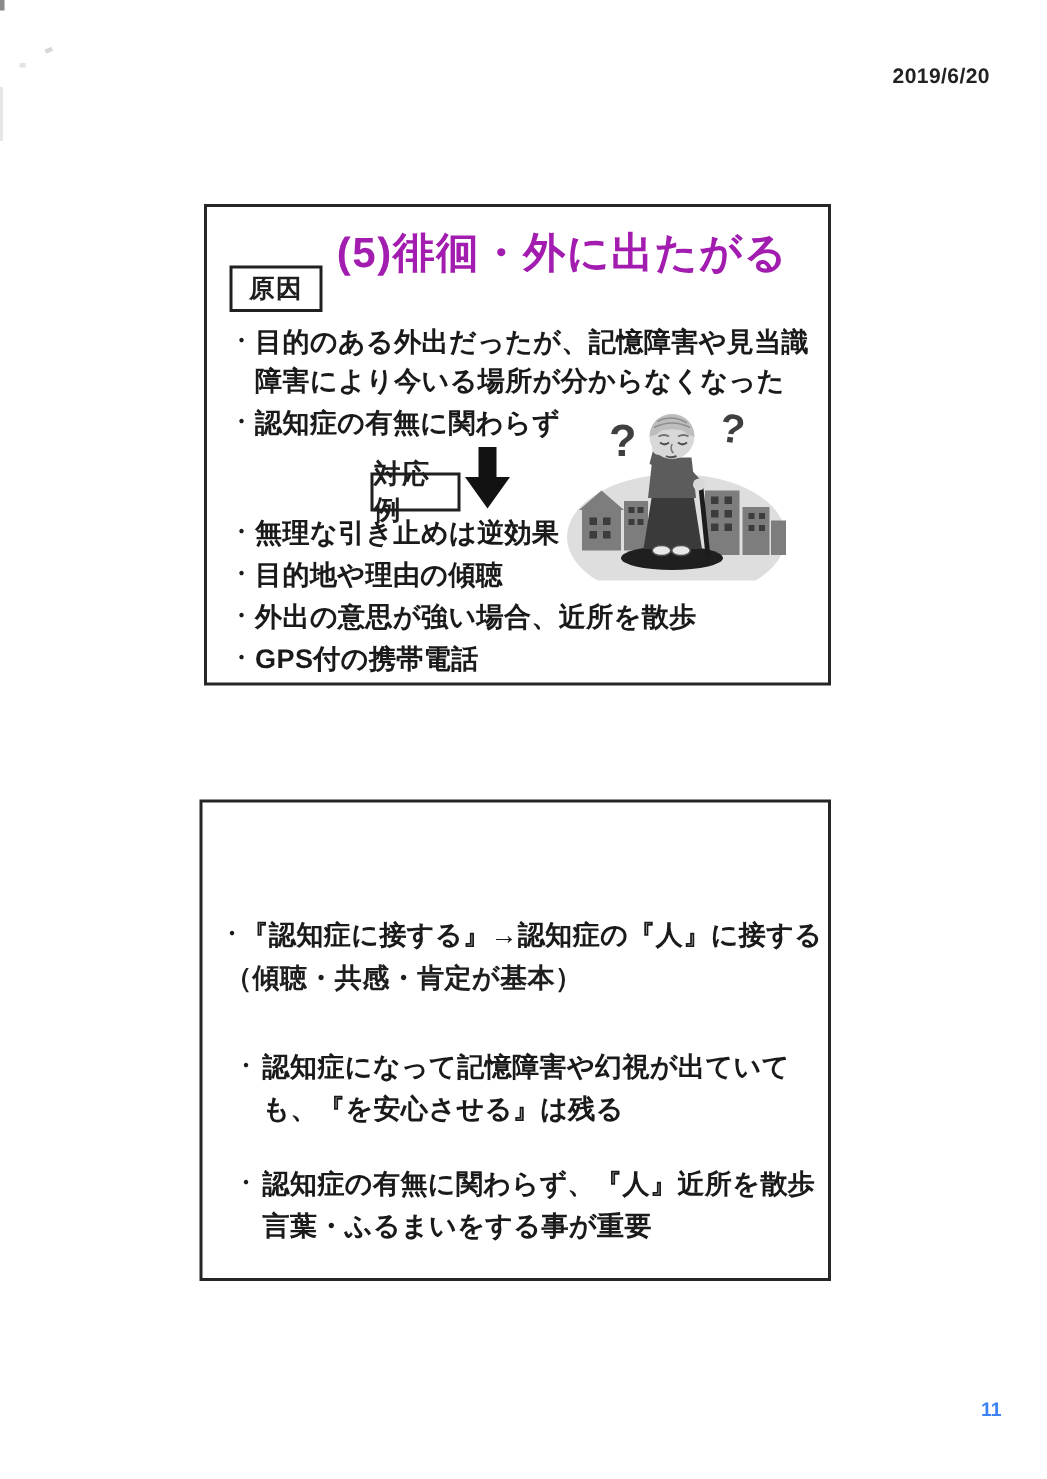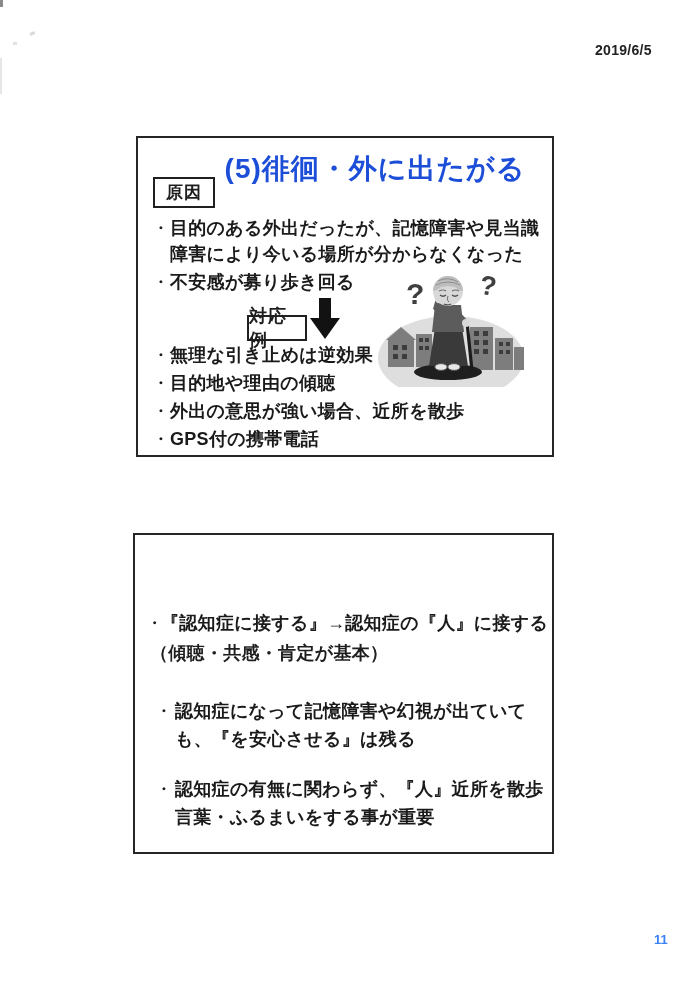--- a/index.html
+++ b/index.html
@@ -35,21 +35,21 @@
     border: 2px solid #262626;
     box-sizing: border-box;
   }
   .slide1 { left: 136px; top: 136px; width: 418px; height: 321px; }
   .slide2 { left: 133px; top: 533px; width: 421px; height: 321px; }
 
   .s1-title {
     position: absolute; left: 66px; right: 6px; top: 12px;
     text-align: center;
     font-size: 28px; font-weight: 700; letter-spacing: 1px;
-    color: #1d4ed8;
+    color: #a21caf;
     white-space: nowrap;
   }
   .cause-box {
     position: absolute; left: 15px; top: 39px;
     width: 58px; height: 27px;
     border: 2px solid #202020;
     display: flex; align-items: center; justify-content: center;
     font-size: 17px; font-weight: 700; letter-spacing: 1px;
   }
 
@@ -119,40 +119,40 @@
 </head>
 <body>
 
 <div class="page">
 
   <div class="artifact corner"></div>
   <div class="artifact sp1"></div>
   <div class="artifact sp2"></div>
   <div class="artifact edge"></div>
 
-  <div class="date">2019/6/5</div>
+  <div class="date">2019/6/20</div>
 
   <div class="slide slide1">
     <div class="s1-title">(5)徘徊・外に出たがる</div>
 
     <div class="cause-box">
       <span>原因</span>
     </div>
 
     <div class="bullet-row s1-b1">
       <span class="marker">・</span>
       <span class="b-lines">
         <span style="display:block">目的のある外出だったが、記憶障害や見当識</span>
         <span style="display:block">障害により今いる場所が分からなくなった</span>
       </span>
     </div>
 
     <div class="bullet-row s1-b2">
       <span class="marker">・</span>
-      <span>不安感が募り歩き回る</span>
+      <span>認知症の有無に関わらず</span>
     </div>
 
     <div class="resp-box">
       <span>対応例</span>
     </div>
     <div class="down-arrow"></div>
 
     <div class="bullet-row s1-rb0">
       <span class="marker">・</span>
       <span>無理な引き止めは逆効果</span>

